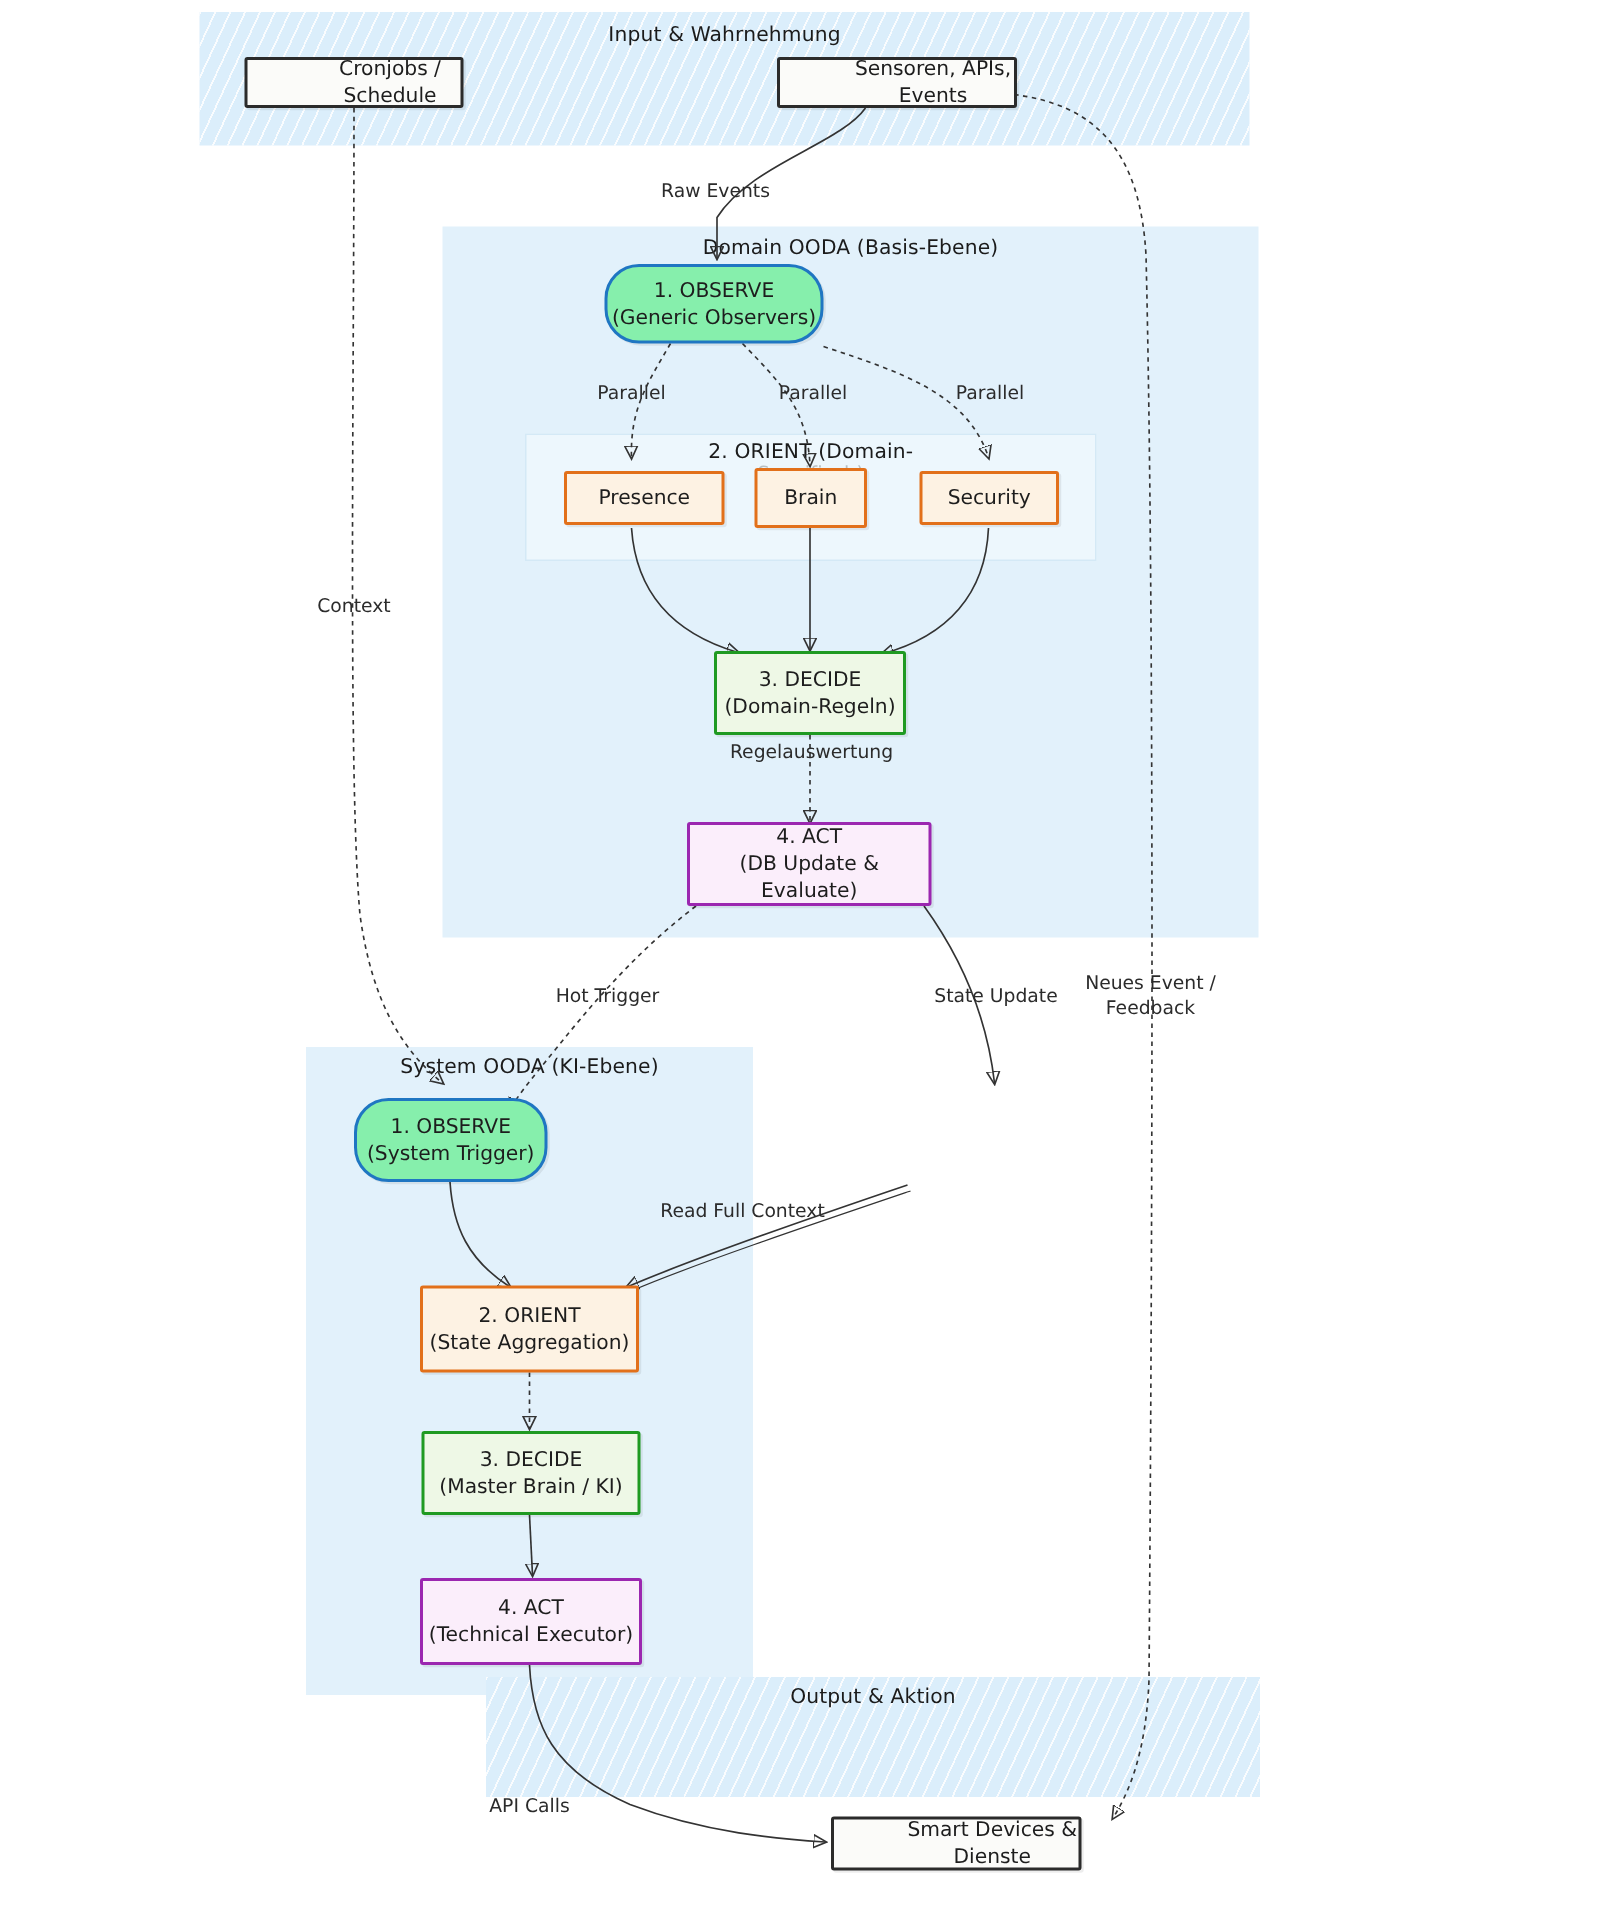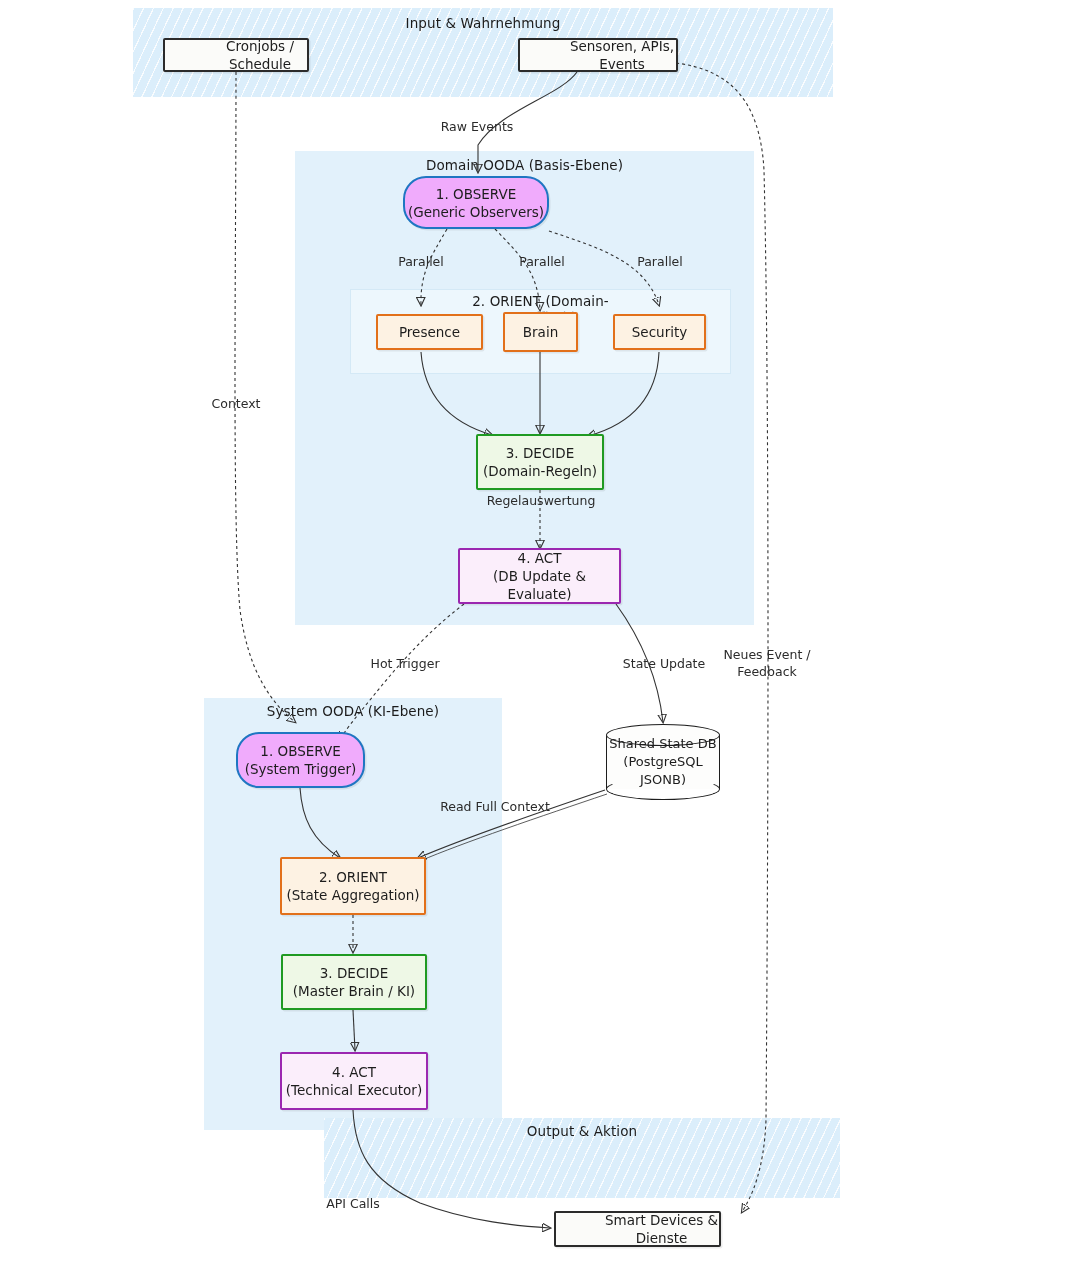--- a/index.html
+++ b/index.html
@@ -66,21 +66,21 @@
   .node .l2{font-size:13.5px;}
 
   .n-plainbox{
     background:#fbfbf9;
     border-color:#2b2b2b;
     border-width:2px;
     color:#1d1d1d;
     padding-left:48px;
   }
   .n-blue{
-    background:#f0abfc;
+    background:#86efac;
     border-color:#1f76c2;
     border-radius:23px;
   }
   .n-orange{
     background:#fdf2e3;
     border-color:#e2701a;
   }
   .n-green{
     background:#eef8e6;
     border-color:#1f9a22;
@@ -135,21 +135,21 @@
 </style>
 </head>
 <body>
 
 <div id="stage">
 
   <div class="subgraph sg-hatch" style="left:133px;top:8px;width:700px;height:89px;">
     <div class="sg-title" style="top:7px;">Input &amp; Wahrnehmung</div>
   </div>
 
-  <div class="subgraph sg-plain" style="left:295px;top:151px;width:459px;height:474px;padding-left:47px;">
+  <div class="subgraph sg-plain" style="left:295px;top:151px;width:544px;height:474px;padding-left:47px;">
     <div class="sg-title" style="top:6px;">Domain OODA (Basis-Ebene)</div>
   </div>
 
   <div class="subgraph sg-inner" style="left:350px;top:289px;width:381px;height:85px;">
     <div class="sg-title" style="top:3px;">2. ORIENT (Domain-</div>
     <div class="sg-title faded" style="top:19px;">Spezifisch)</div>
   </div>
 
   <div class="subgraph sg-plain" style="left:204px;top:698px;width:298px;height:432px;">
     <div class="sg-title" style="top:5px;">System OODA (KI-Ebene)</div>
@@ -253,29 +253,20 @@
   <div class="node n-green" style="left:281px;top:954px;width:146px;height:56px;">
     <div>3. DECIDE</div>
     <div class="l2">(Master Brain / KI)</div>
   </div>
 
   <div class="node n-purple" style="left:280px;top:1052px;width:148px;height:58px;">
     <div>4. ACT</div>
     <div class="l2">(Technical Executor)</div>
   </div>
 
-  <div class="cylinder" style="left:606px;top:724px;width:114px;height:76px;">
-    <div class="cyl-body"></div>
-    <div class="cyl-bot"></div>
-    <div class="cyl-top"></div>
-    <div class="cyl-label">
-      <div>Shared State DB</div>
-      <div>(PostgreSQL JSONB)</div>
-    </div>
-  </div>
 
   <div class="node n-plainbox" style="left:554px;top:1211px;width:167px;height:36px;">
     <div>Smart Devices &amp; Dienste</div>
   </div>
 
   <div class="edge-label" style="left:434px;top:118px;width:86px;">Raw Events</div>
 
   <div class="edge-label" style="left:198px;top:395px;width:76px;">Context</div>
 
   <div class="edge-label" style="left:390px;top:253px;width:62px;">Parallel</div>

